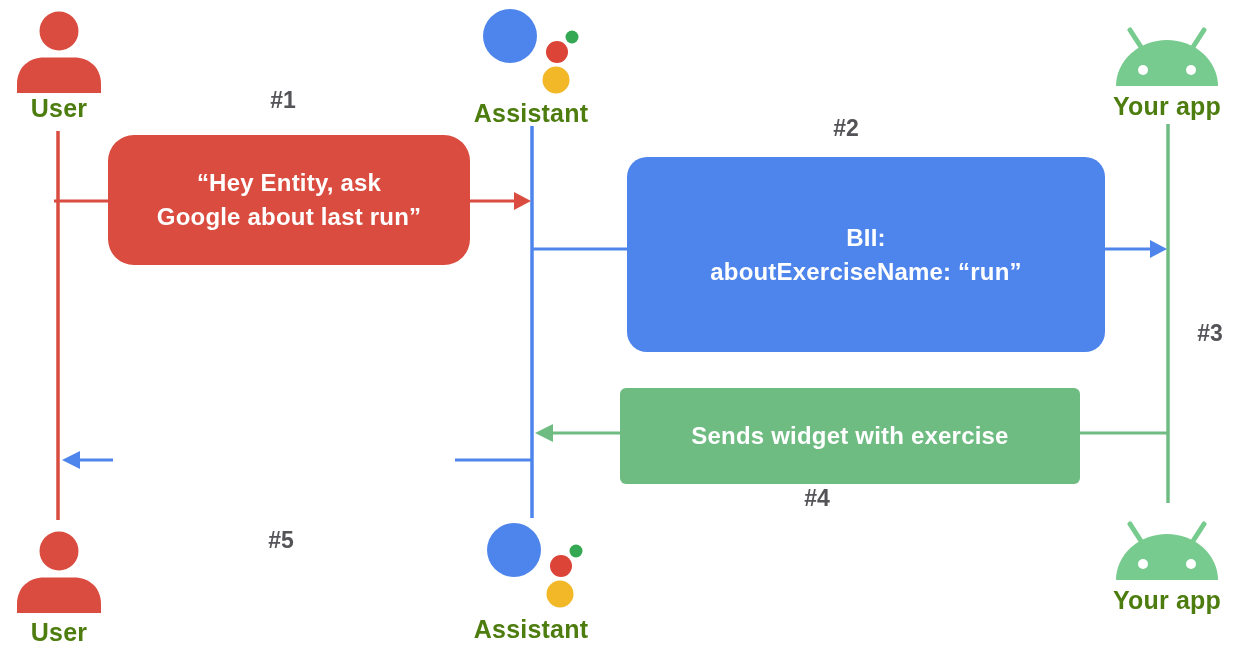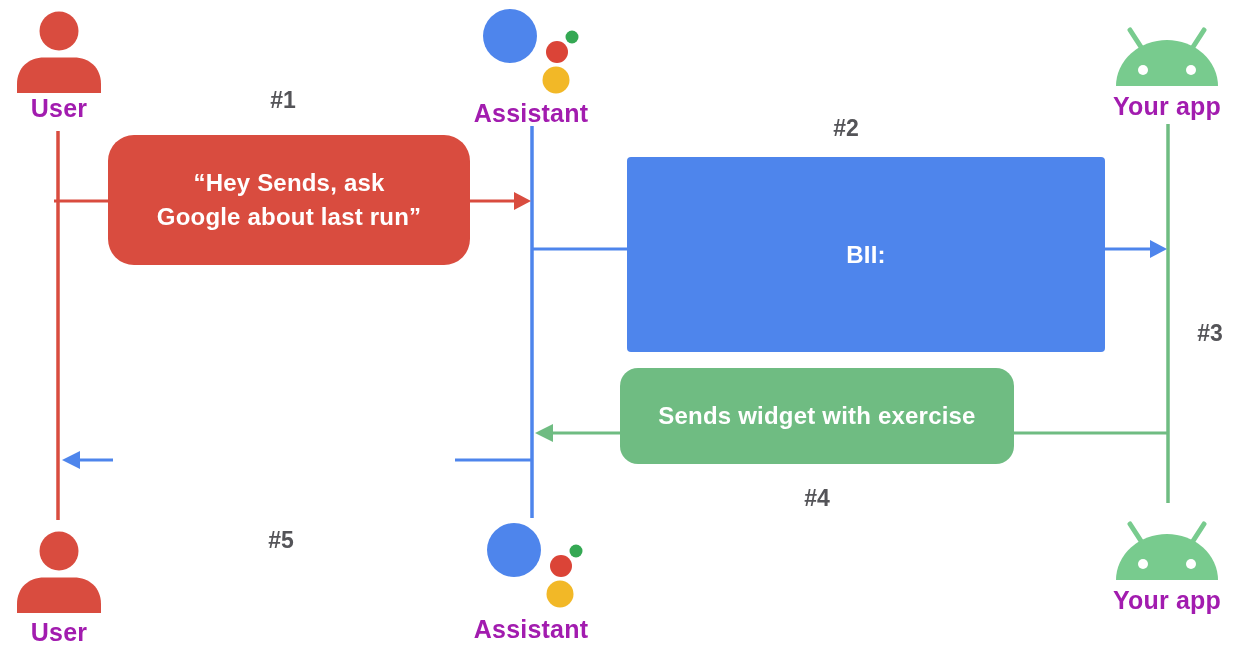--- a/index.html
+++ b/index.html
@@ -21,21 +21,21 @@
     top: 0;
   }
   .icon {
     position: absolute;
   }
   .actor-label {
     position: absolute;
     transform: translateX(-50%);
     font-size: 25px;
     font-weight: bold;
-    color: #a21caf;
+    color: #4d7c0f;
     white-space: nowrap;
     letter-spacing: 0.2px;
   }
   .step-label {
     position: absolute;
     transform: translateX(-50%);
     font-size: 23px;
     font-weight: bold;
     color: #545458;
     white-space: nowrap;
@@ -50,21 +50,21 @@
     color: #ffffff;
     font-size: 24px;
     font-weight: bold;
     letter-spacing: 0.2px;
   }
   .msg div {
     line-height: 34px;
     white-space: nowrap;
   }
   .box-red   { background: #d94c3f; border-radius: 26px; }
-  .box-blue  { background: #4e85ec; border-radius: 4px; }
+  .box-blue  { background: #4e85ec; border-radius: 20px; }
   .box-green { background: #6fbc82; border-radius: 18px; }
 </style>
 </head>
 <body>
 
 <div class="stage">
 
   <svg class="wires" width="1244" height="658" viewBox="0 0 1244 658">
 
     <line x1="58" y1="131" x2="58" y2="520" stroke="#d94c3f" stroke-width="3.5"></line>
@@ -105,29 +105,30 @@
   <svg class="icon" style="left:1114px; top:27px;" width="106" height="61" viewBox="0 0 106 61">
     <line x1="27" y1="20" x2="16" y2="3" stroke="#78cb8e" stroke-width="5" stroke-linecap="round"></line>
     <line x1="79" y1="20" x2="90" y2="3" stroke="#78cb8e" stroke-width="5" stroke-linecap="round"></line>
     <path d="M2,59 A51,46 0 0 1 104,59 Z" fill="#78cb8e"></path>
     <circle cx="29" cy="43" r="5" fill="#ffffff"></circle>
     <circle cx="77" cy="43" r="5" fill="#ffffff"></circle>
   </svg>
   <div class="actor-label" style="left:1167px; top:92px;">Your app</div>
 
   <div class="msg box-red" style="left:108px; top:135px; width:362px; height:130px;">
-    <div>“Hey Sends, ask</div>
+    <div>“Hey Entity, ask</div>
     <div>Google about last run”</div>
   </div>
 
   <div class="msg box-blue" style="left:627px; top:157px; width:478px; height:195px;">
     <div>BII:</div>
+    <div>aboutExerciseName: “run”</div>
   </div>
 
-  <div class="msg box-green" style="left:620px; top:368px; width:394px; height:96px;">
+  <div class="msg box-green" style="left:620px; top:388px; width:460px; height:96px;border-radius:6px;">
     <div>Sends widget with exercise</div>
   </div>
 
 
   <div class="step-label" style="left:283px; top:87px;">#1</div>
   <div class="step-label" style="left:846px; top:115px;">#2</div>
   <div class="step-label" style="left:1210px; top:320px;">#3</div>
   <div class="step-label" style="left:817px; top:485px;">#4</div>
   <div class="step-label" style="left:281px; top:527px;">#5</div>
 

